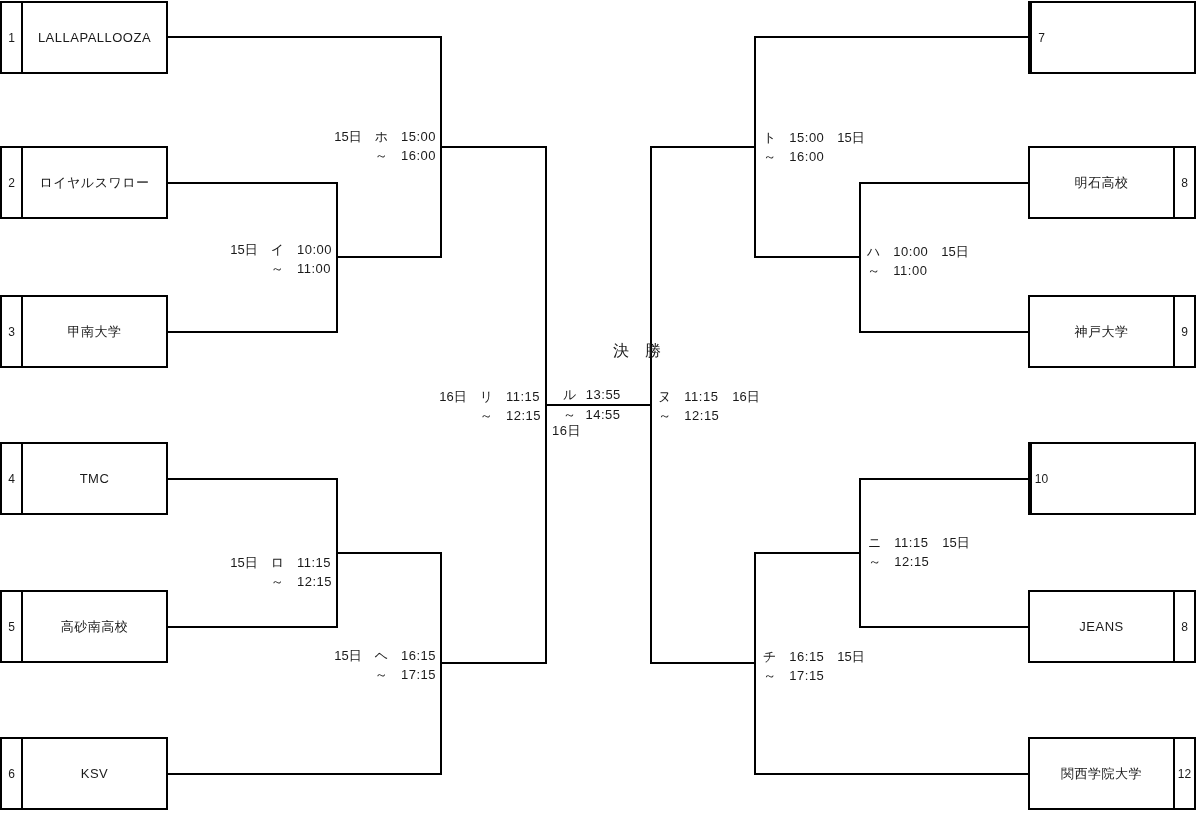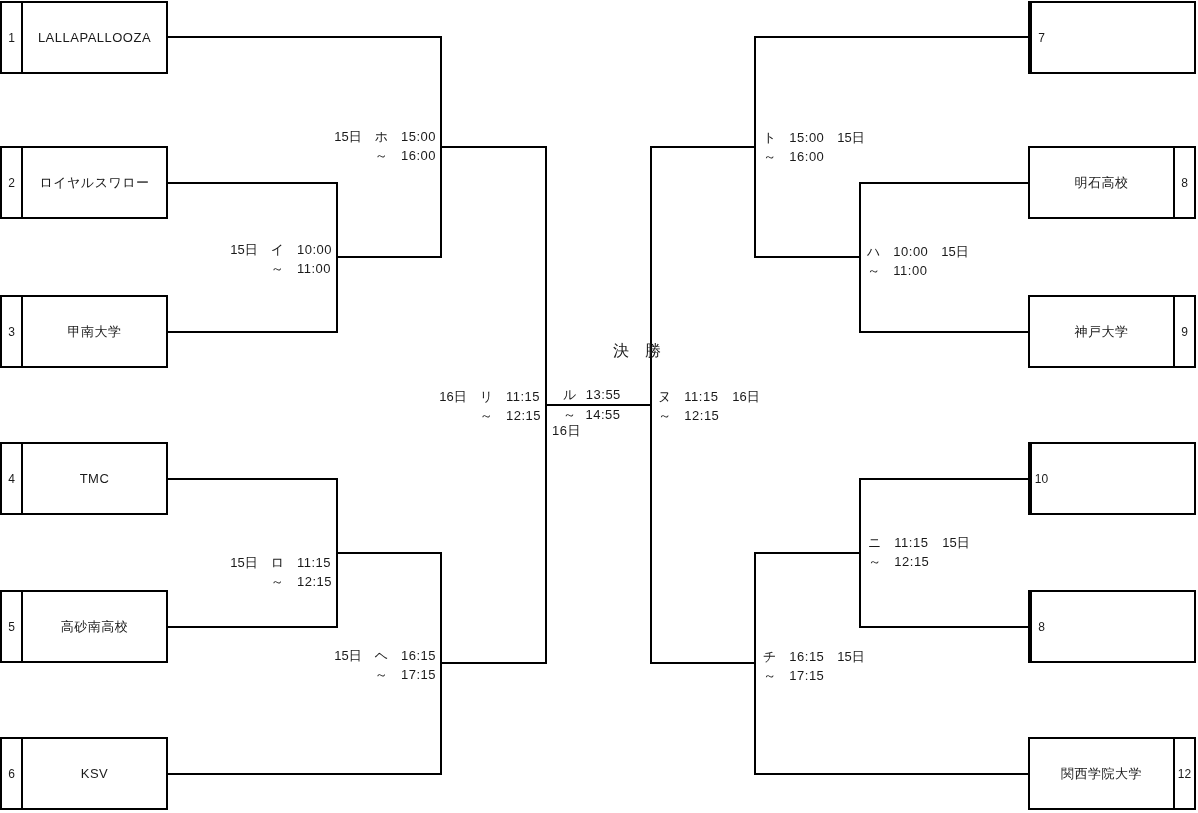--- a/index.html
+++ b/index.html
@@ -100,20 +100,21 @@
   </div>
   <div class="team-box side-r" style="left:1028px;top:295px;">
     <span class="seed-cell">9</span>
     <span class="name-cell">神戸大学</span>
   </div>
   <div class="team-box side-r" style="left:1028px;top:442px;">
     <span class="seed-cell">10</span>
   </div>
   <div class="team-box side-r" style="left:1028px;top:590px;">
     <span class="seed-cell">8</span>
+    <span class="name-cell">JEANS</span>
   </div>
   <div class="team-box side-r" style="left:1028px;top:737px;">
     <span class="seed-cell">12</span>
     <span class="name-cell">関西学院大学</span>
   </div>
 
   <div class="hline" style="left:168px;top:36px;width:274px;"></div>
   <div class="hline" style="left:168px;top:182px;width:170px;"></div>
   <div class="hline" style="left:168px;top:331px;width:170px;"></div>
   <div class="hline" style="left:168px;top:478px;width:170px;"></div>

